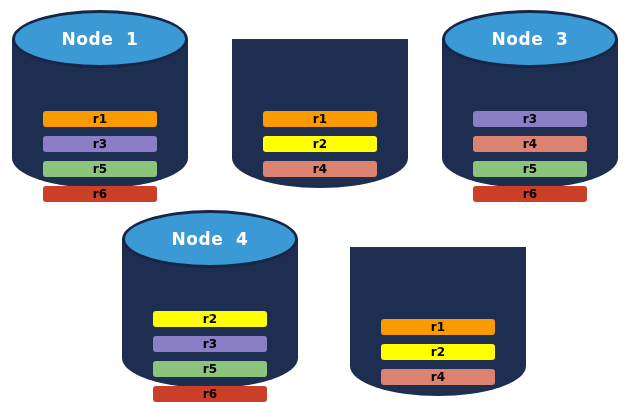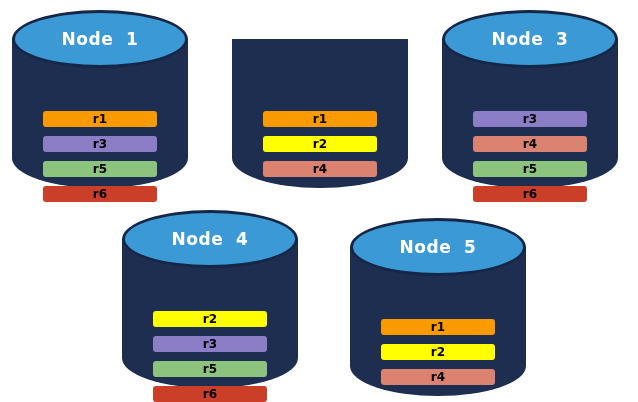--- a/index.html
+++ b/index.html
@@ -118,22 +118,19 @@
     </div>
     <div class="bars">
         <div class="bar" style="background: rgb(255, 255, 0);">r2</div>
         <div class="bar" style="background: rgb(139, 126, 198);">r3</div>
         <div class="bar" style="background: rgb(140, 196, 126);">r5</div>
         <div class="bar" style="background: rgb(203, 62, 39);">r6</div>
       </div>
   </div>
     <div class="node pos-5">
     <div class="cyl-body"></div>
-    <div class="cyl-top">
-      <span class="node-title">Node  5</span>
-    </div>
     <div class="bars">
         <div class="bar" style="background: rgb(249, 155, 0);">r1</div>
         <div class="bar" style="background: rgb(255, 255, 0);">r2</div>
         <div class="bar" style="background: rgb(219, 130, 112);">r4</div>
       </div>
   </div>
   </div>
 
 </body></html>

